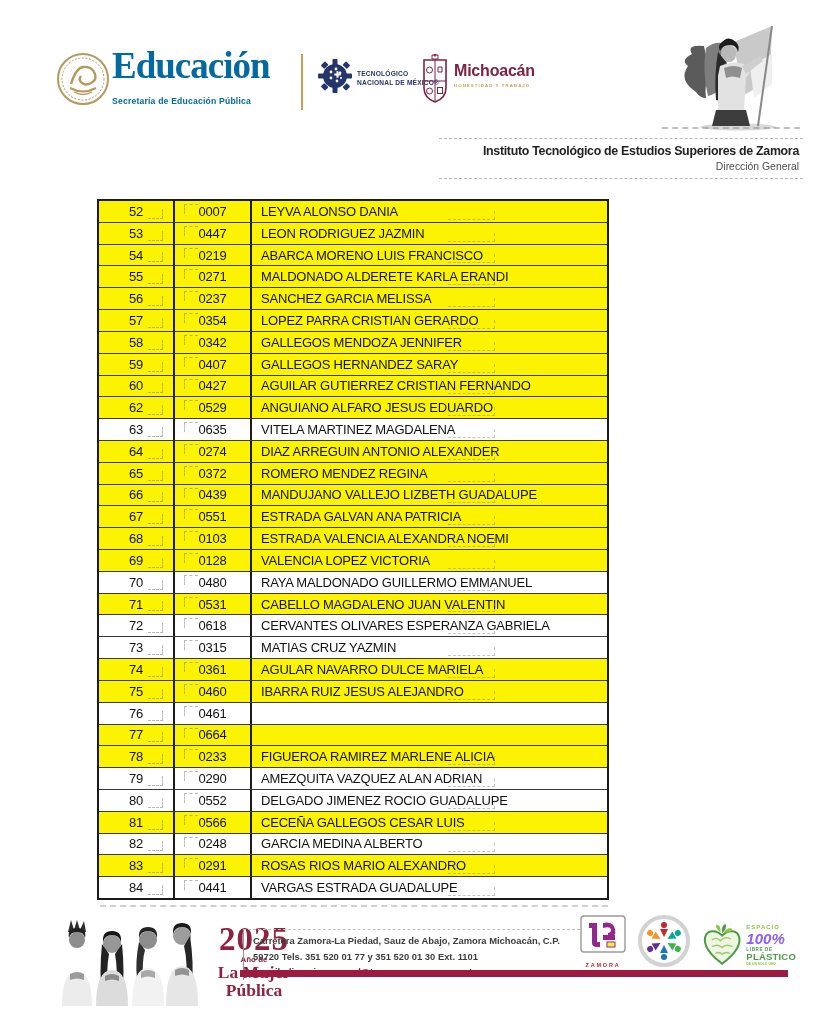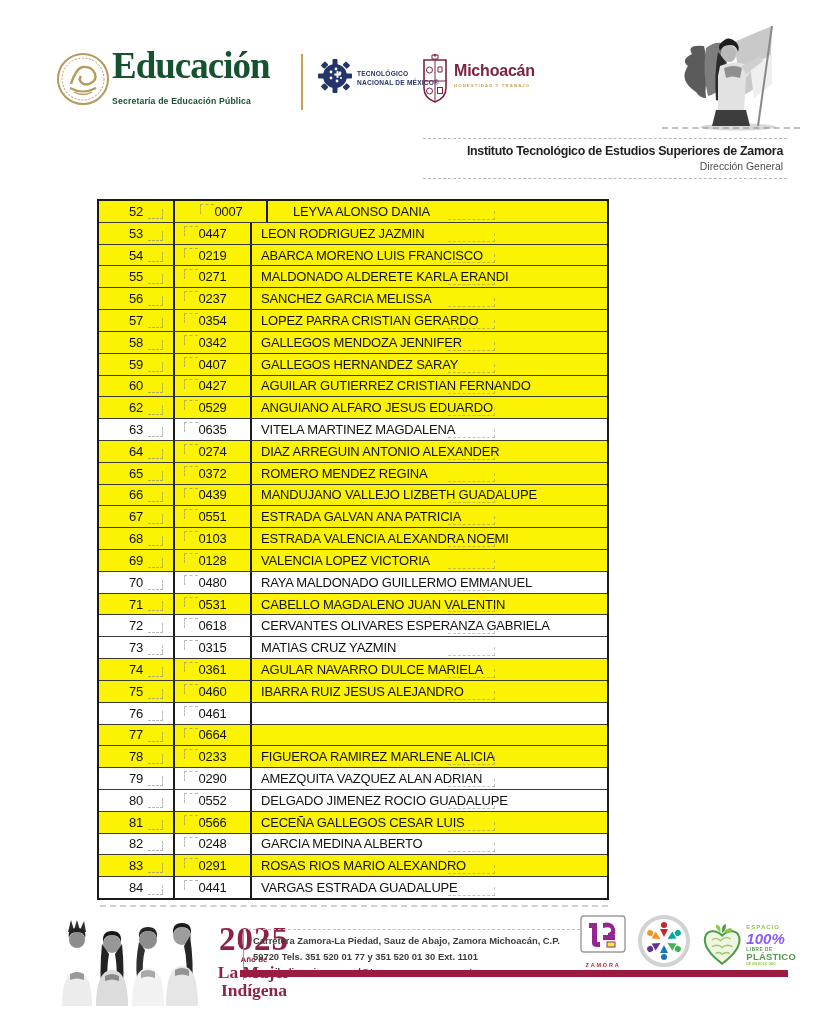--- a/index.html
+++ b/index.html
@@ -1,49 +1,49 @@
 <!DOCTYPE html>
 <html><head>
 <meta charset="utf-8">
 <style>
   html,body{margin:0;padding:0;background:#fff;}
   .page{position:relative;width:837px;height:1024px;background:#ffffff;overflow:hidden;
         font-family:"Liberation Sans",sans-serif;}
 
   
   .emblem{position:absolute;left:56px;top:50px;}
-  .edu-block{position:absolute;left:112px;top:46px;color:#14532d;}
+  .edu-block{position:absolute;left:112px;top:46px;color:#0369a1;}
   .edu-word{font-family:"Liberation Serif",serif;font-weight:bold;font-size:37px;
             letter-spacing:-1px;line-height:1.1;}
   .edu-sub{font-size:8.6px;font-weight:bold;margin-top:9px;letter-spacing:.2px;}
   .gold-divider{position:absolute;left:301px;top:54px;width:2px;height:56px;background:#c9a053;}
   .tecnm-gear{position:absolute;left:317px;top:56px;}
   .tecnm-text{position:absolute;left:357px;top:69px;color:#24356b;font-weight:bold;
               font-size:6.6px;line-height:9px;letter-spacing:.2px;}
   .mich-shield{position:absolute;left:420px;top:54px;}
   .mich-block{position:absolute;left:454px;top:62px;}
   .mich-name{color:#7c2340;font-weight:bold;font-size:16px;letter-spacing:-.2px;}
   .mich-tag{color:#c9a053;font-size:4.3px;font-weight:bold;letter-spacing:1.1px;margin-top:3px;}
   .woman-illustration{position:absolute;left:676px;top:14px;}
   .scan-dash-a{position:absolute;left:662px;top:127px;width:138px;height:0;
                border-top:2px dashed #8f8f8f;opacity:.55;}
 
   
-  .title-block{position:absolute;right:50px;top:138px;width:356px;text-align:right;
+  .title-block{position:absolute;right:34px;top:138px;width:356px;text-align:right;
                border-top:1.5px dashed #b9b9b9;border-bottom:1.5px dashed #b9b9b9;
                padding:5px 4px 6px 4px;}
   .title-line1{font-size:12.4px;font-weight:bold;color:#222;letter-spacing:-.3px;white-space:nowrap;}
   .title-line2{font-size:10.4px;color:#4d4d4d;margin-top:3px;}
   .title-line3{font-size:10.4px;color:#4d4d4d;margin-top:1px;}
 
   
   .roster{position:absolute;left:97px;top:199px;width:512px;height:701px;
           border:2px solid #1b1b1b;display:flex;flex-direction:column;box-sizing:border-box;}
   .trow{flex:1;display:flex;border-top:1px solid #3a3a3a;background:#fff;}
-  .trow:first-child{border-top:none;gap:16px;}
+  .trow:first-child{border-top:none;}
   .trow.hl{background:#fcf303;}
   .trow .cell{position:relative;display:flex;align-items:center;box-sizing:border-box;
               font-size:13px;color:#121212;letter-spacing:-.2px;}
   .c1{width:76px;justify-content:center;border-right:2px solid #1b1b1b;}
   .c2{width:77px;justify-content:center;border-right:2px solid #1b1b1b;}
   .c3{flex:1;padding-left:9px;}
   .art{position:absolute;pointer-events:none;}
   .c1 .art{right:10px;bottom:3px;width:14px;height:9px;
            border-right:1px dashed rgba(130,130,130,.55);border-bottom:1px dashed rgba(130,130,130,.55);}
   .c2 .art{left:9px;top:3px;width:13px;height:9px;
@@ -640,21 +640,21 @@
       <path d="M140 18 q4 26 2 52 l-6 0 q2 -26 -2 -42 Z" fill="#262626"></path>
       <path d="M116 88 q0 -40 16 -40 q16 0 16 40 Z" fill="#e6e6e6"></path>
       <path d="M125 52 q7 -4 14 0 l0 6 q-7 -3 -14 0 Z" fill="#939393"></path>
     </g>
   </svg>
 
   <div class="year-block">
     <div class="year-num">2025</div>
     <div class="year-sub">Año de</div>
     <div class="year-t1">La Mujer</div>
-    <div class="year-t2">Indígena</div>
+    <div class="year-t2">Pública</div>
   </div>
 
   <div class="addr-block">
     <div>Carretera Zamora-La Piedad, Sauz de Abajo, Zamora  Michoacán, C.P.</div>
     <div>59720 Tels. 351 520 01 77 y 351 520 01 30 Ext. 1101</div>
     <div>
       <span>e-mail:</span>
       <span class="email-link">direcciongeneral@teczamora.mx</span>
       <span class="website">www.teczamora.mx</span>
     </div>

